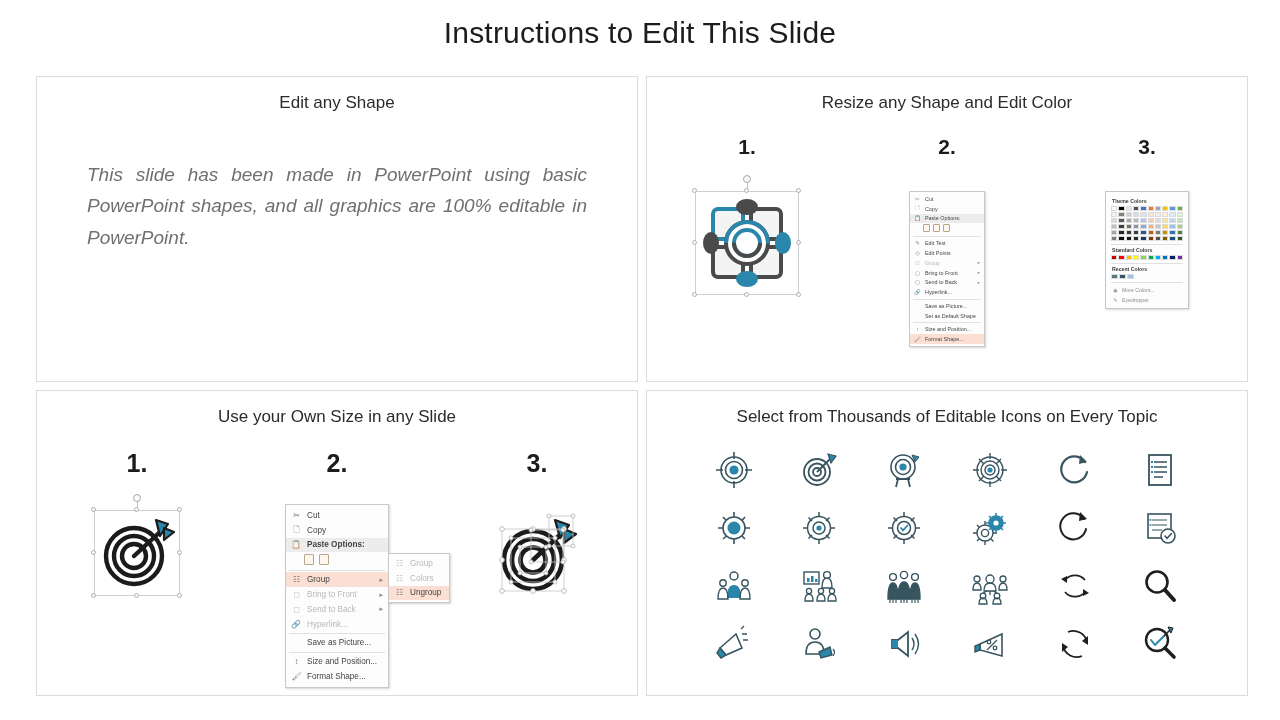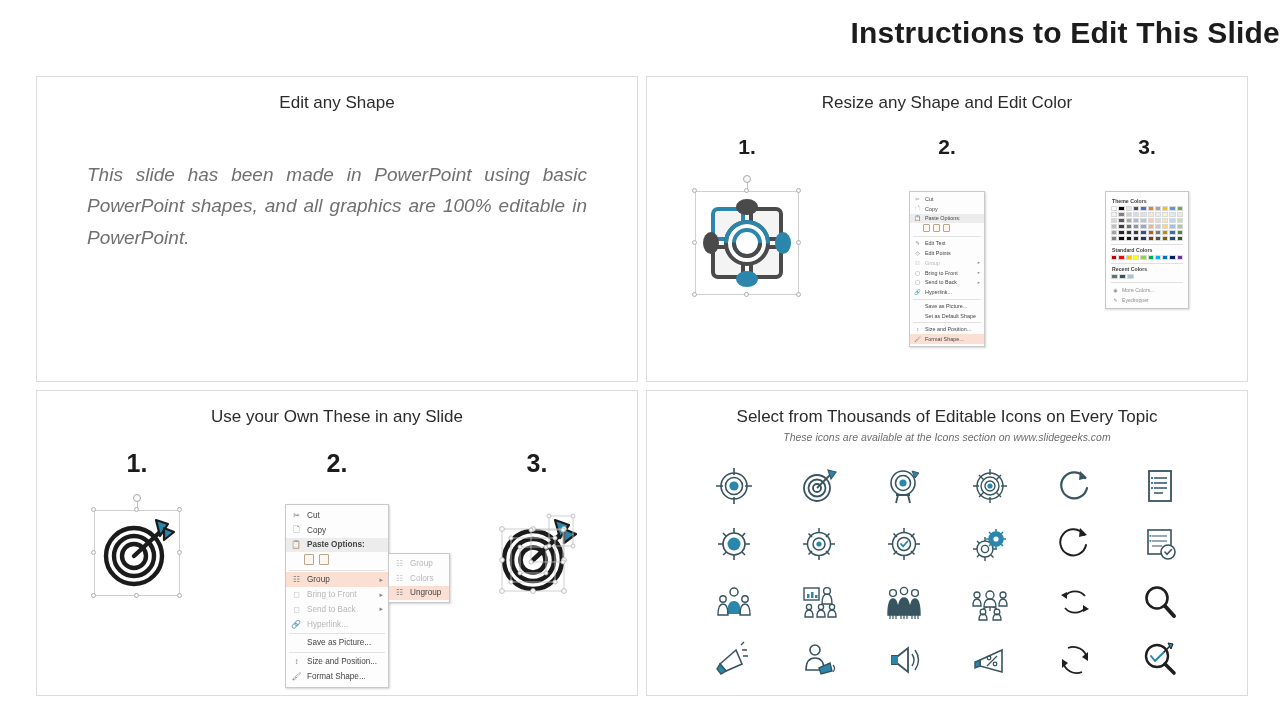--- a/index.html
+++ b/index.html
@@ -8,23 +8,23 @@
   body {
     width:1280px; height:720px;
     background:#ffffff;
     font-family:"Liberation Sans", sans-serif;
     color:#3a3a3a;
     overflow:hidden;
   }
   .slide { position:relative; width:1280px; height:720px; }
 
   .slide-title {
-    text-align:right;
+    text-align:center;
     font-size:30px;
-    font-weight:700;
+    font-weight:400;
     color:#1c1c1c;
     letter-spacing:.2px;
     padding-top:16px;
     margin:0 0 14px 0;
   }
 
   .grid {
     position:absolute;
     left:36px; top:76px;
     width:1212px; height:620px;
@@ -428,21 +428,21 @@
               <span class="ic">✎</span>
               <span>Eyedropper</span>
             </div>
           </div>
         </div>
 
       </div>
     </div>
 
     <div class="panel">
-      <div class="panel-title">Use your Own These in any Slide</div>
+      <div class="panel-title">Use your Own Size in any Slide</div>
 
       <div class="steps steps-big">
         <div class="step-num">1.</div>
         <div class="step-num">2.</div>
         <div class="step-num">3.</div>
       </div>
 
       <div class="steps">
 
         <div class="step-art">
@@ -588,21 +588,20 @@
               </g>
             </svg>
           </div>
         </div>
 
       </div>
     </div>
 
     <div class="panel">
       <div class="panel-title">Select from Thousands of Editable Icons on Every Topic</div>
-      <div class="panel-sub">These icons are available at the Icons section on www.slidegeeks.com</div>
 
       <div class="icon-grid">
 
         <div class="icon-cell">
           <svg width="40" height="40" viewBox="0 0 40 40">
             <g fill="none" stroke="#37545f" stroke-width="1.6">
               <circle cx="20" cy="20" r="13"></circle>
                 <circle cx="20" cy="20" r="8.5"></circle>
               <path d="M20 2 v7 M20 31 v7 M2 20 h7 M31 20 h7"></path>
             </g>

